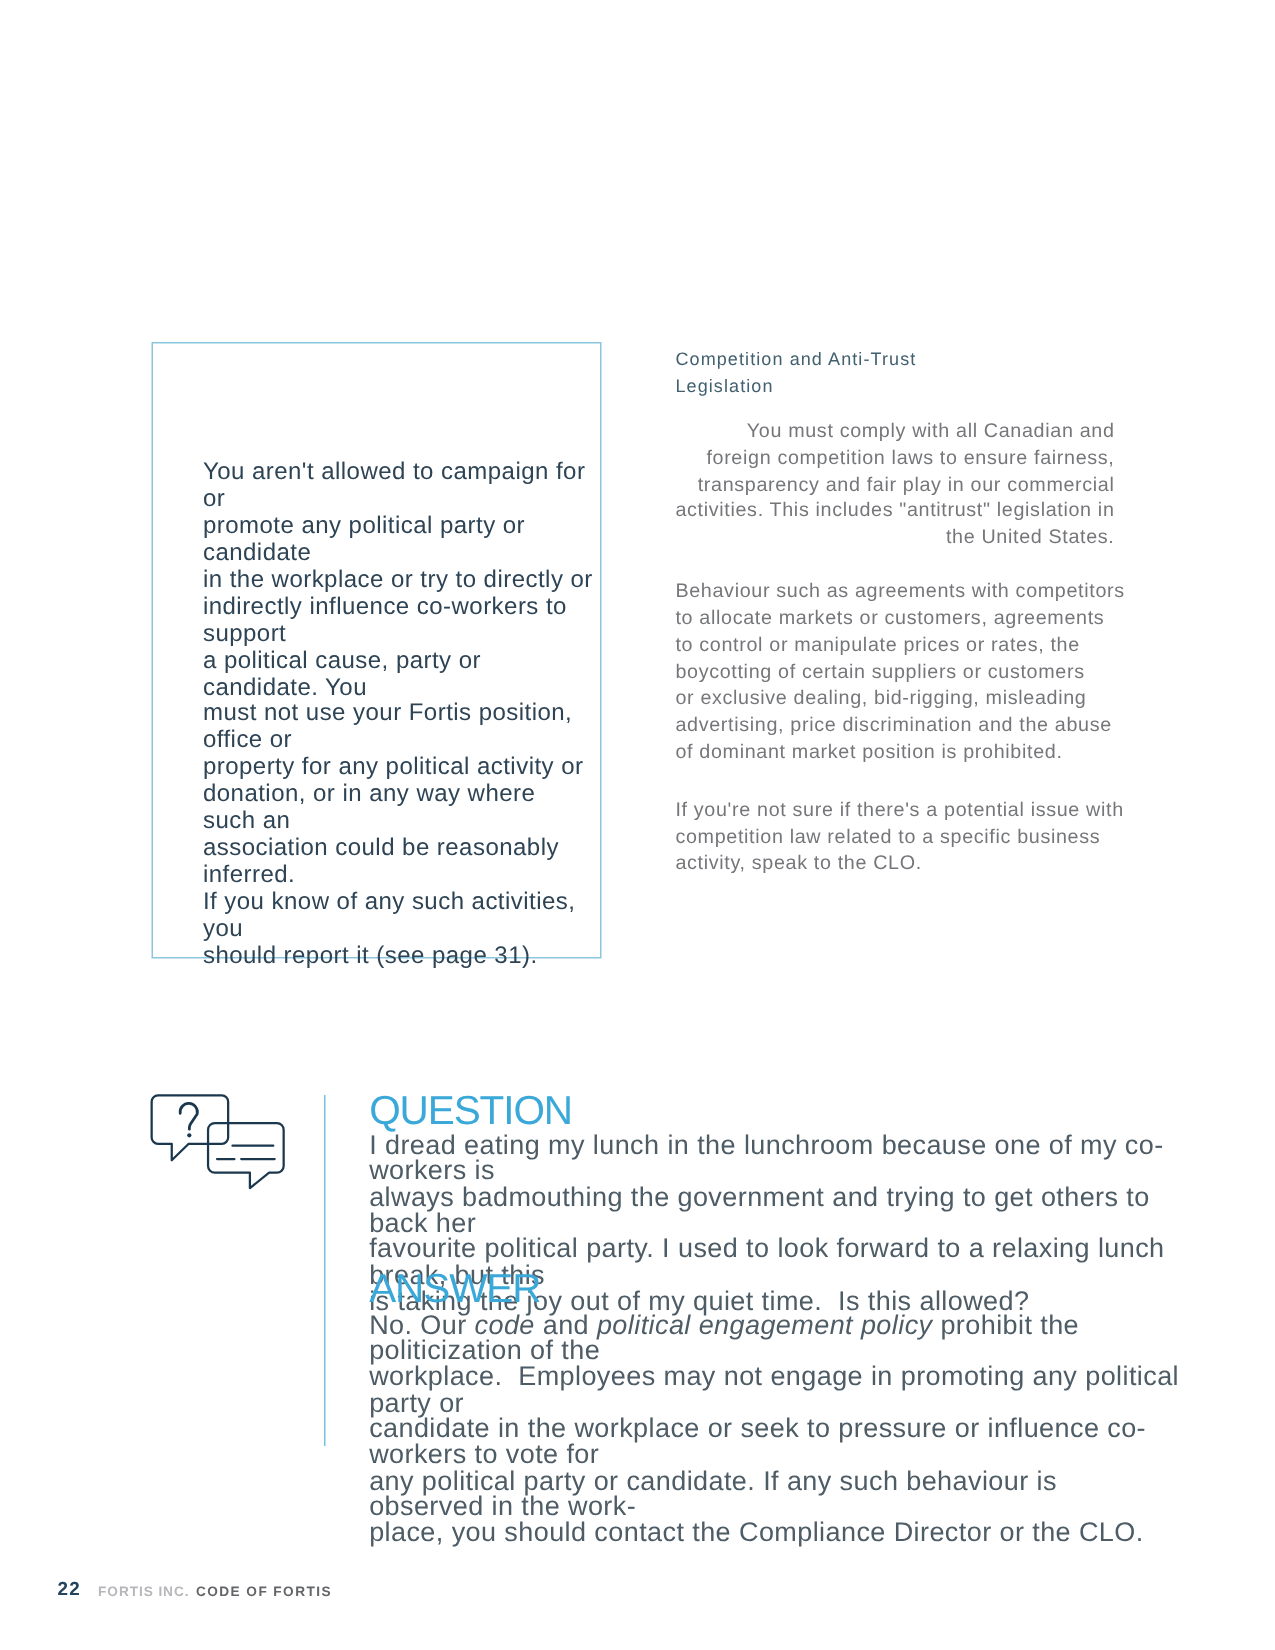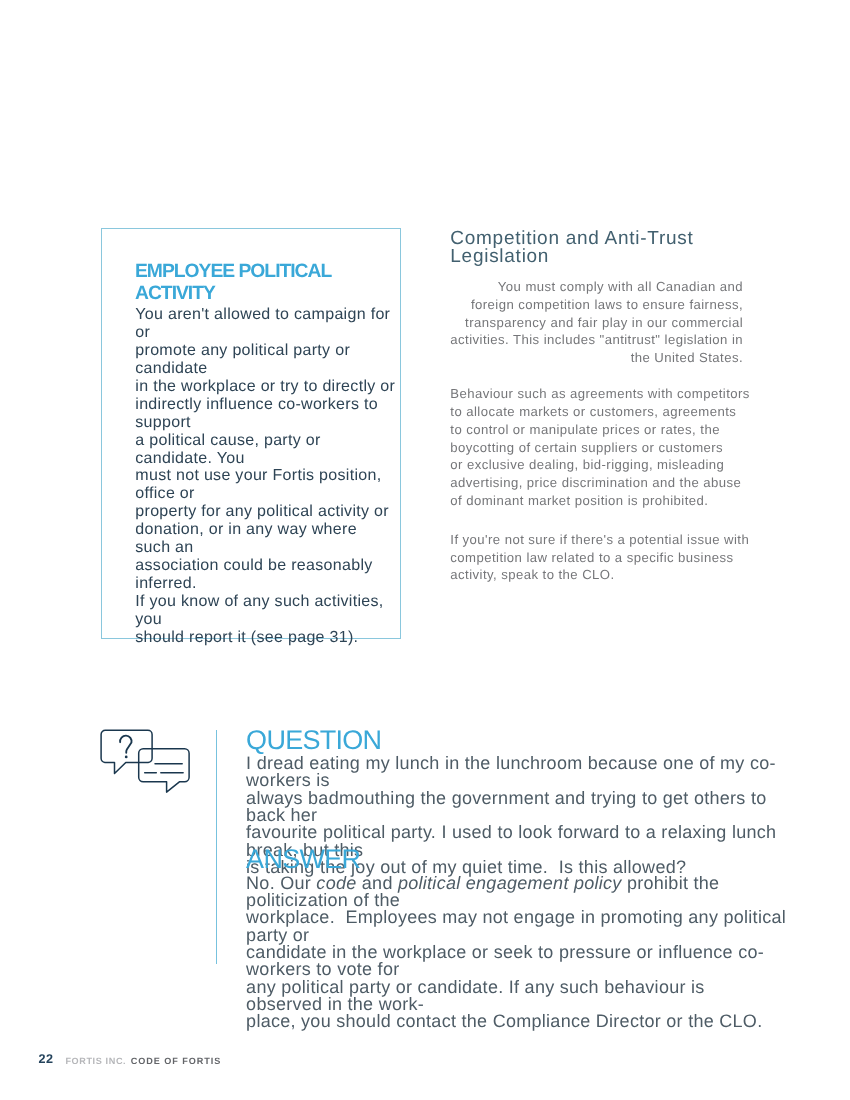--- a/index.html
+++ b/index.html
@@ -17,21 +17,21 @@
              color:#3aa8d8;font-weight:bold;font-size:19.3px;line-height:22.3px;
              letter-spacing:-1.0px;margin:0;}
   .callout-p{position:absolute;left:33.3px;width:260px;color:#2e4455;
              font-size:16px;line-height:17.95px;letter-spacing:0.31px;margin:0;}
   .callout-p1{top:76.9px;}
   .callout-p2{top:284.9px;}
 
   
   .rightcol{position:absolute;left:450.3px;top:0;width:340px;}
   .sec-h{position:absolute;left:0;top:229.6px;color:#42606f;font-weight:normal;
-         font-size:19px;line-height:18.4px;letter-spacing:0.73px;margin:0;}
+         font-size:12px;line-height:18.4px;letter-spacing:0.73px;margin:0;}
   .sec-p{position:absolute;left:0;color:#757679;font-size:13.15px;line-height:17.8px;
          letter-spacing:0.44px;margin:0;}
   .sec-p1{top:278.1px;text-align:right;}
   .sec-p2{top:385.3px;}
   .sec-p3{top:530.8px;}
 
   
   .qline{position:absolute;left:216px;top:730px;width:1.1px;height:234px;background:#77c2de;}
   .qa-body{position:absolute;left:246.1px;top:0;width:540px;}
   .qa-h{position:absolute;left:0;color:#3aa8d8;font-size:27px;line-height:27px;margin:0;
@@ -55,21 +55,20 @@
         font-weight:bold;letter-spacing:0.62px;line-height:9.1px;}
   .f-doc{position:absolute;left:130.7px;top:1056.5px;color:#636569;font-size:9.1px;
          font-weight:bold;letter-spacing:0.95px;line-height:9.1px;}
 </style>
 </head>
 <body>
 
 <div class="page">
 
   <div class="callout">
-    <h3 class="callout-h">EMPLOYEE POLITICAL<br>ACTIVITY</h3>
     <p class="callout-p callout-p1">You aren't allowed to campaign for or<br>promote any political party or candidate<br>in the workplace or try to directly or<br>indirectly influence co-workers to support<br>a political cause, party or candidate. You<br>must not use your Fortis position, office or<br>property for any political activity or<br>donation, or in any way where such an<br>association could be reasonably inferred.<br>If you know of any such activities, you<br>should report it (see page 31).</p>
   </div>
 
   <div class="rightcol">
     <h2 class="sec-h">Competition and Anti-Trust<br>Legislation</h2>
     <p class="sec-p sec-p1">You must comply with all Canadian and<br>foreign competition laws to ensure fairness,<br>transparency and fair play in our commercial<br>activities. This includes "antitrust" legislation in<br>the United States.</p>
     <p class="sec-p sec-p2">Behaviour such as agreements with competitors<br>to allocate markets or customers, agreements<br>to control or manipulate prices or rates, the<br>boycotting of certain suppliers or customers<br>or exclusive dealing, bid-rigging, misleading<br>advertising, price discrimination and the abuse<br>of dominant market position is prohibited.</p>
     <p class="sec-p sec-p3">If you're not sure if there's a potential issue with<br>competition law related to a specific business<br>activity, speak to the CLO.</p>
   </div>
 

